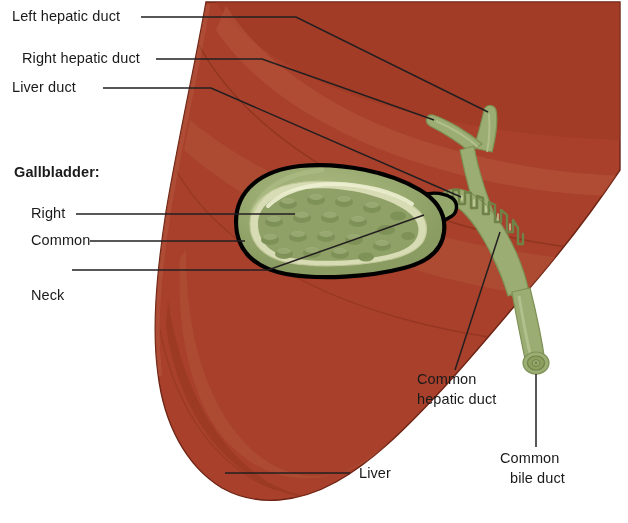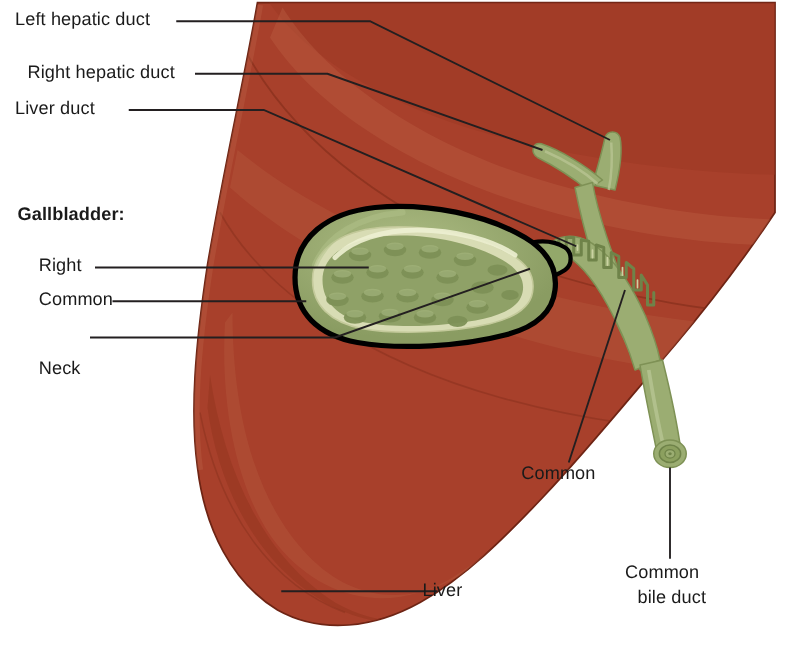--- a/index.html
+++ b/index.html
@@ -211,19 +211,20 @@
 
   <div class="label bold" style="left:14px; top:164px;">Gallbladder:</div>
 
   <div class="label" style="left:31px; top:205px;">Right</div>
 
   <div class="label" style="left:31px; top:232px;">Common</div>
 
   <div class="label" style="left:31px; top:261px;margin-top:26px;">Neck</div>
 
   <div class="label" style="left:417px; top:371px;">Common</div>
+  <div class="label" style="left:417px; top:391px;">hepatic duct</div>
 
   <div class="label" style="left:500px; top:450px;">Common</div>
   <div class="label" style="left:510px; top:470px;text-align:right;">bile duct</div>
 
-  <div class="label" style="left:338px; top:465px;">Liver</div>
+  <div class="label" style="left:359px; top:465px;">Liver</div>
 
 </div>
 
 </body></html>

